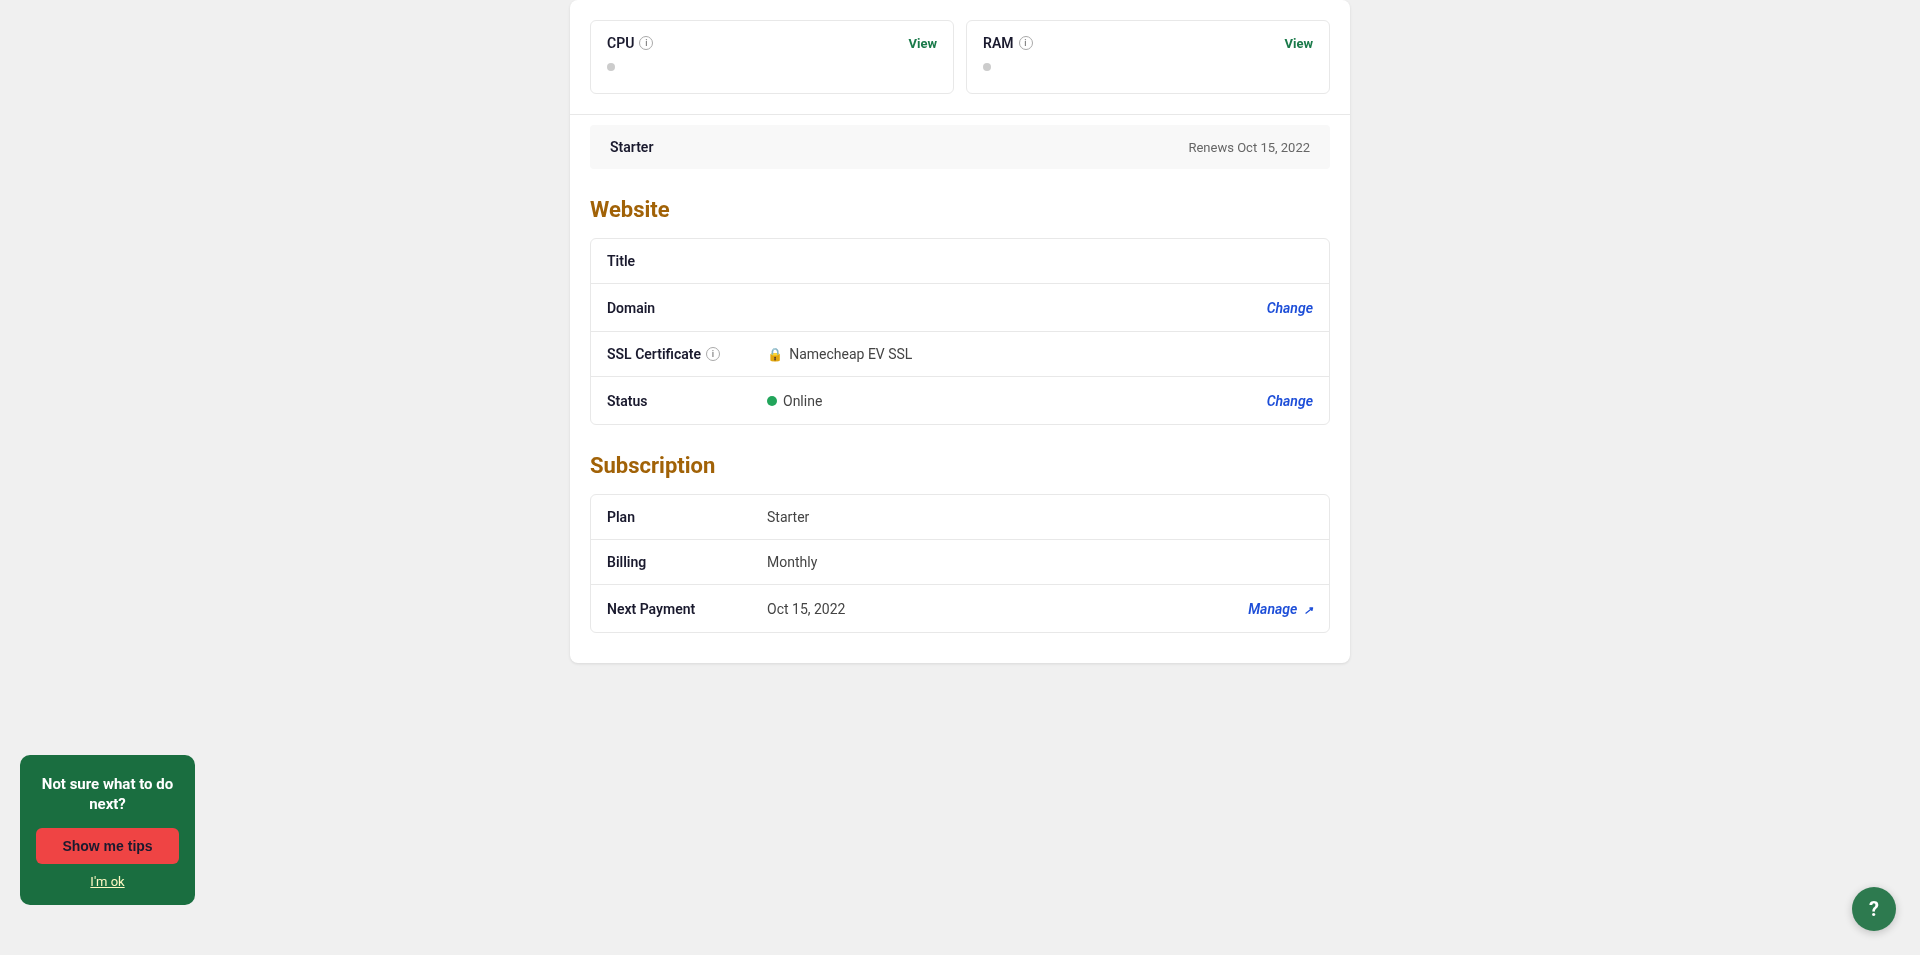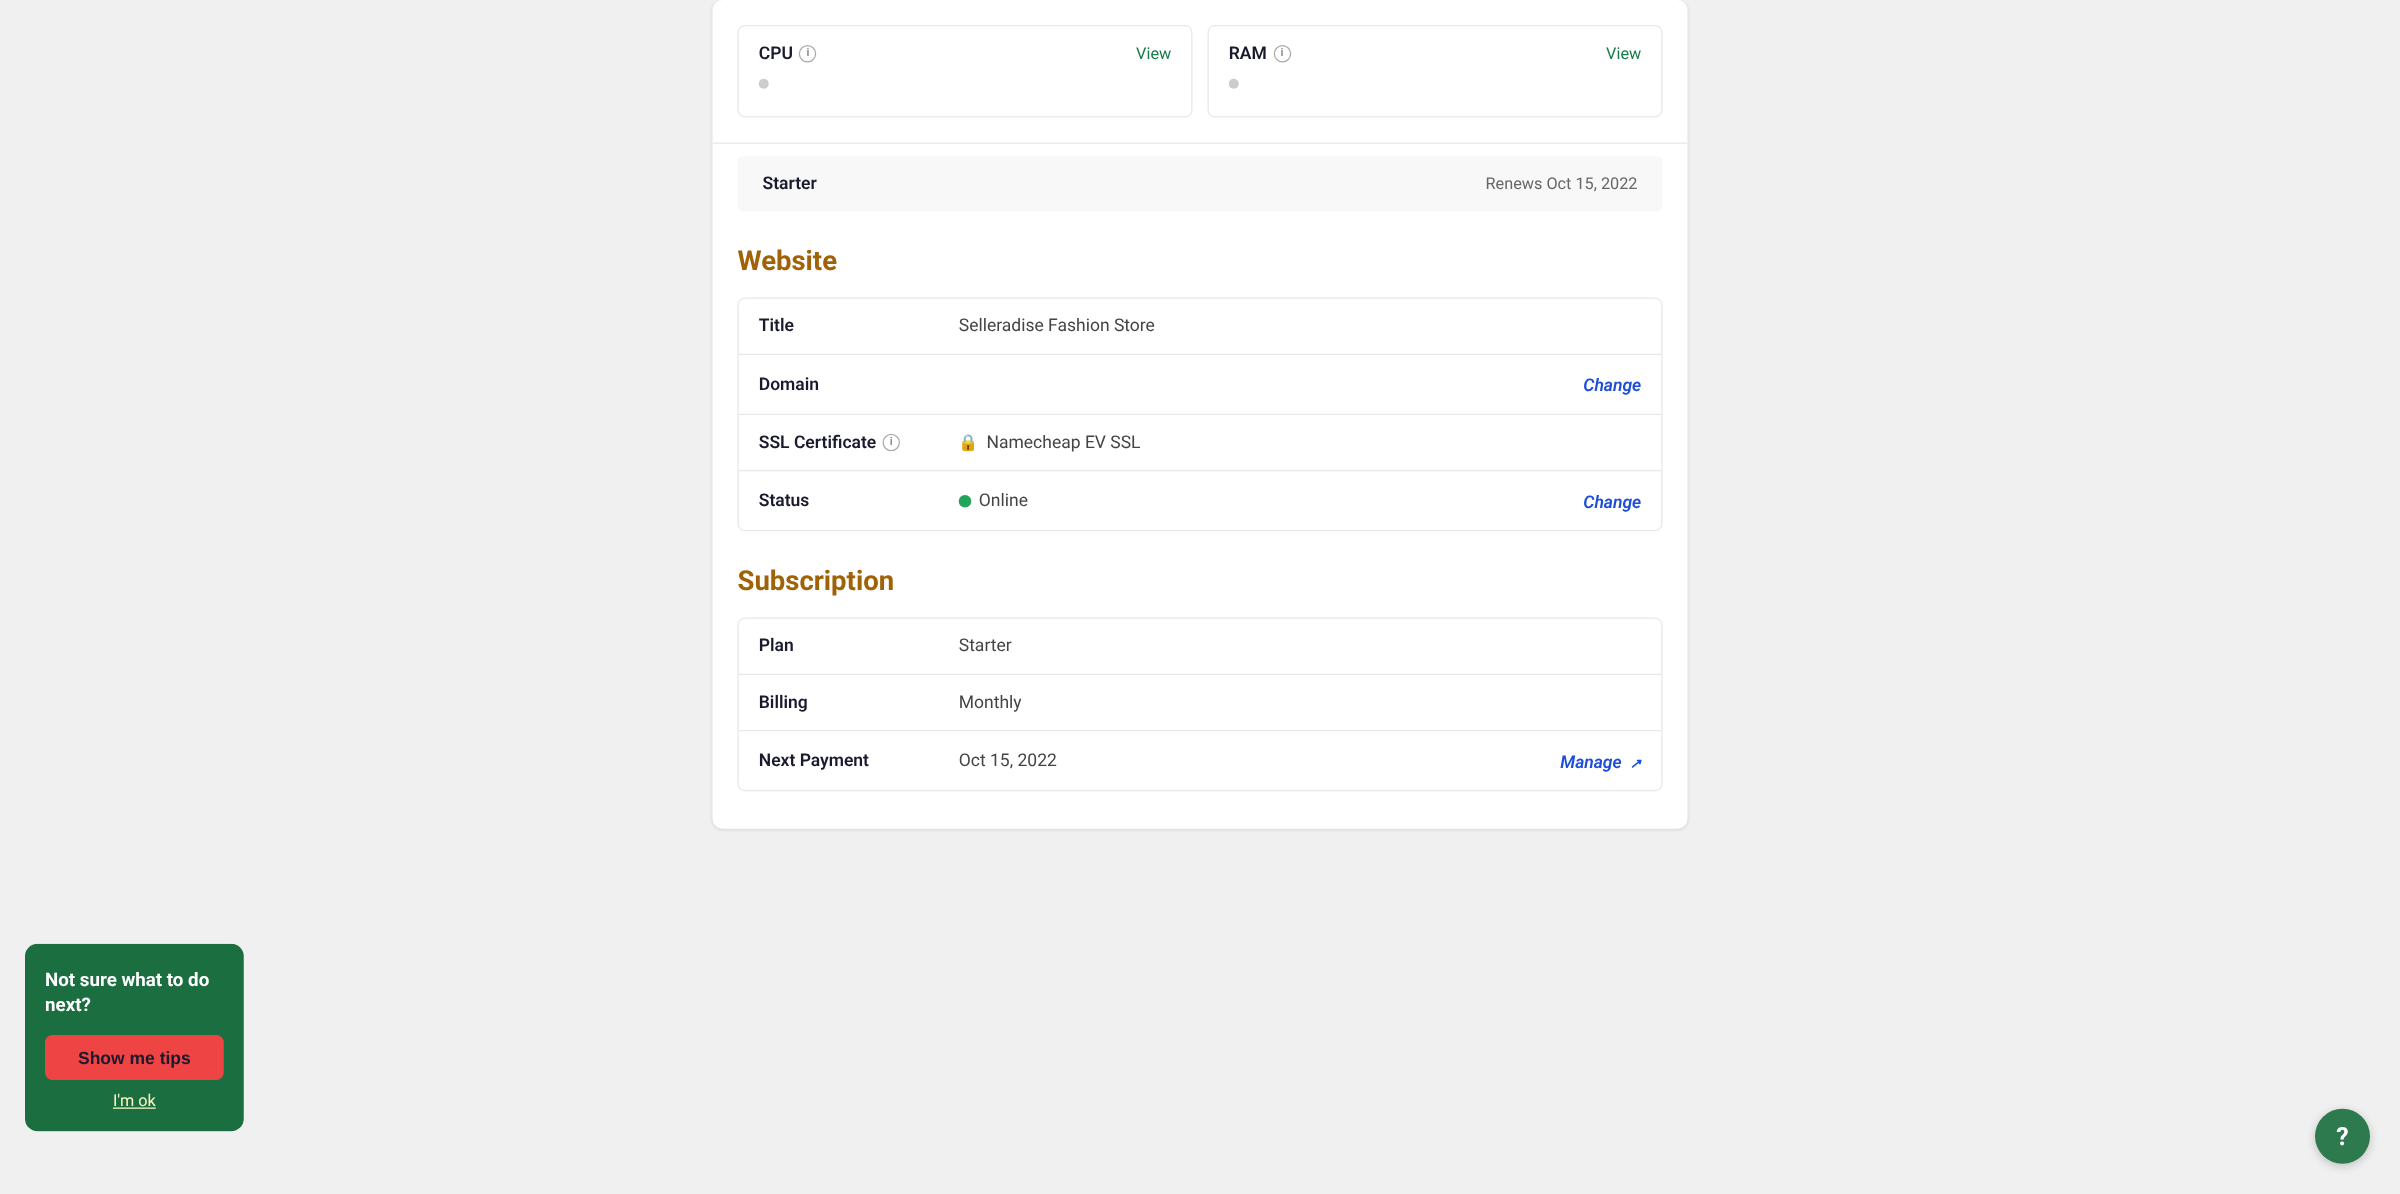--- a/index.html
+++ b/index.html
@@ -69,21 +69,21 @@
       align-items: center;
       justify-content: center;
       font-size: 9px;
       color: #888;
       cursor: pointer;
     }
 
     .view-link {
       color: #1a7a4a;
       font-size: 13px;
-      font-weight: 400;
+      font-weight: 700;
       text-decoration: none;
       cursor: pointer;
     }
 
     .metric-dot {
       width: 8px;
       height: 8px;
       background: #ccc;
       border-radius: 50%;
       margin: 8px 0;
@@ -199,20 +199,21 @@
       background: #1a6e40;
       border-radius: 10px;
       padding: 20px 16px 16px 16px;
       color: white;
       z-index: 100;
     }
 
     .tooltip-card-title {
       font-size: 15px;
       font-weight: 700;
+      text-align: center;
       line-height: 1.3;
       margin-bottom: 14px;
     }
 
     .show-tips-btn {
       display: block;
       width: 100%;
       background: #ef4444;
       color: #1a1a2e;
       border: none;
@@ -291,21 +292,20 @@
       <span class="plan-name">Starter</span>
       <span class="renews-text">Renews Oct 15, 2022</span>
     </div>
 
     <div class="section-heading">Website</div>
 
     <div class="info-table">
 
       <div class="info-row">
         <div class="info-label">Title</div>
-        <div class="info-value">Selleradise Fashion Store</div>
       </div>
 
       <div class="info-row">
         <div class="info-label">Domain</div>
         <div class="info-action">
           <a class="action-link">Change</a>
         </div>
       </div>
 
       <div class="info-row">

